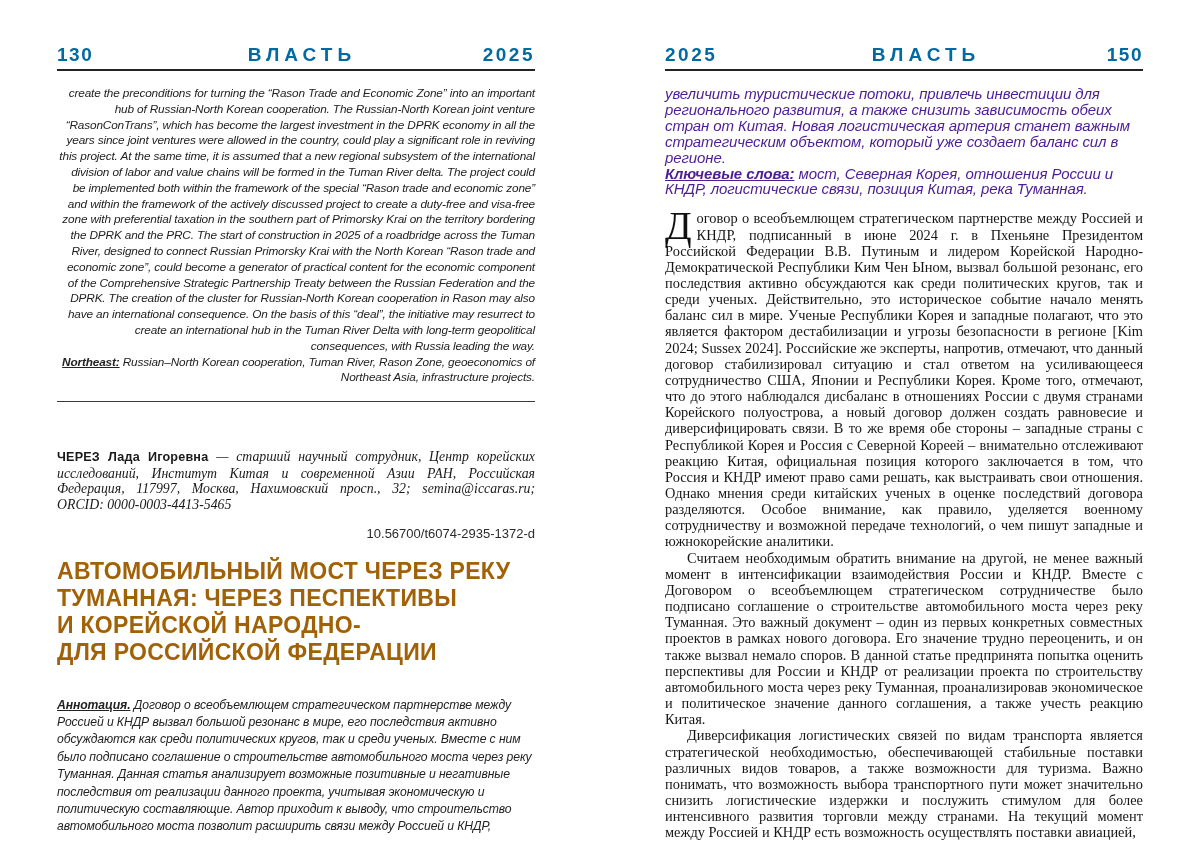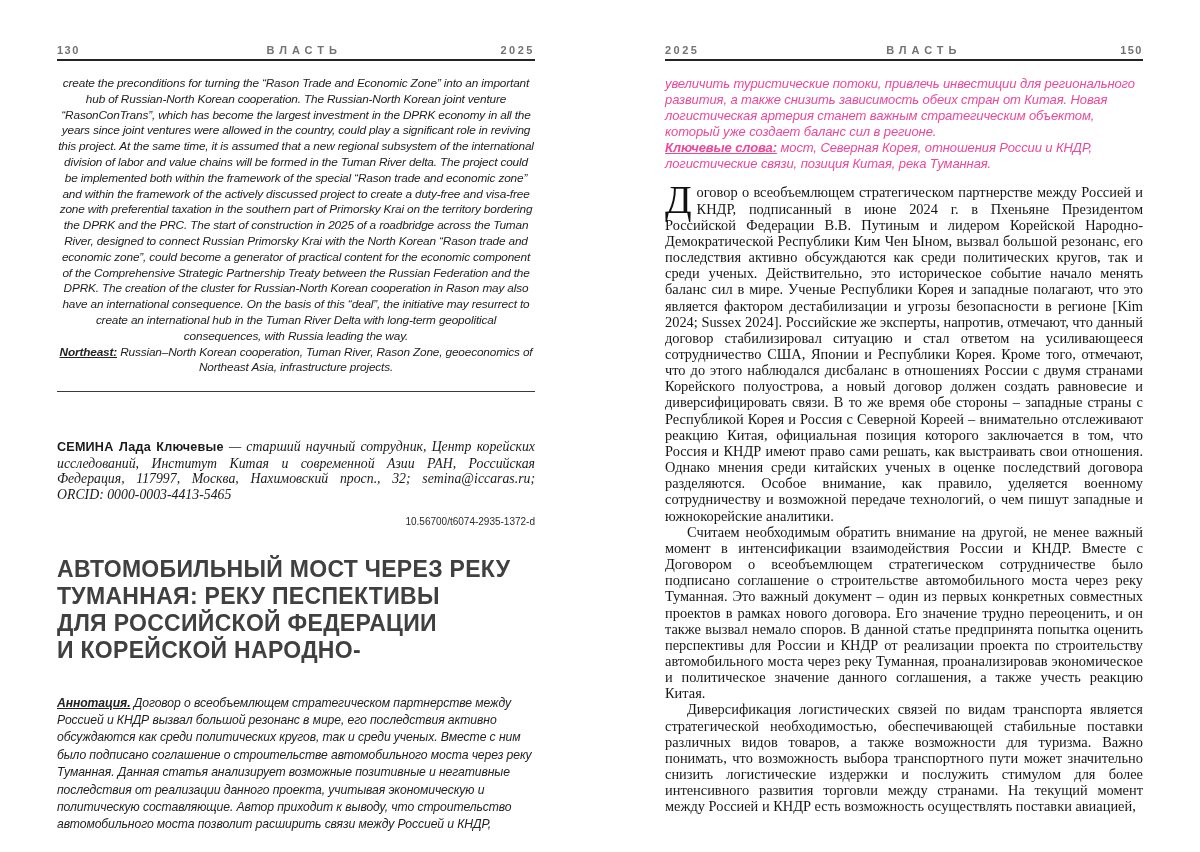--- a/index.html
+++ b/index.html
@@ -11,62 +11,62 @@
     overflow:hidden;
   }
   .spread { display:flex; width:1200px; height:852px; padding:0 57px; gap:130px; background:#fff; }
   .page { width:478px; position:relative; }
 
   
   .running-head {
     margin-top:44px;
     display:flex; justify-content:space-between; align-items:flex-end;
     border-bottom:2px solid #242424; padding-bottom:3px;
-    font-size:11px; font-weight:bold; color:#737373;
+    font-size:19px; font-weight:bold; color:#0369a1;
   }
   .rh-title { letter-spacing:5px;margin-left:28px; }
   .rh-num   { letter-spacing:1.5px; }
   .rh-year  { letter-spacing:2.5px; }
 
   
   .italic-sans { font-style:italic; font-family:"Liberation Sans", sans-serif; }
   .en-abstract {
     margin-top:15px; font-size:11.8px; line-height:15.8px;
-    letter-spacing:-0.15px; text-align:center; color:#222;
+    letter-spacing:-0.15px; text-align:right; color:#222;
   }
   .kw-label { font-weight:bold;text-decoration:underline; }
 
   .section-rule { border:none; border-top:1.5px solid #3a3a3a; margin-top:15px; }
 
   .author-block {
     margin-top:47px;
     font-family:"Liberation Serif", serif; font-style:italic;
     font-size:13.8px; line-height:15.6px; text-align:justify; color:#1a1a1a;
   }
   .author-name {
     font-style:normal; font-weight:bold;
     font-family:"Liberation Sans", sans-serif; font-size:12.6px;
     letter-spacing:0.2px;
   }
 
-  .doi { margin-top:13px; text-align:right; font-size:10px; color:#2b2b2b; }
+  .doi { margin-top:13px; text-align:right; font-size:13px; color:#2b2b2b; }
 
   .article-title {
-    margin-top:29px;
+    margin-top:17px;
     font-size:23px; line-height:27px; font-weight:bold;
-    letter-spacing:0.3px; color:#404040;
+    letter-spacing:0.3px; color:#a16207;
   }
 
   .ru-abstract {
     margin-top:31px; font-size:12.2px; line-height:17.4px;
     letter-spacing:-0.1px; color:#222;
   }
   .ru-abstract-cont {
-    margin-top:15px; font-size:13px; line-height:15.9px;
-    letter-spacing:-0.1px; color:#ec4899;
+    margin-top:15px; font-size:15px; line-height:15.9px;
+    letter-spacing:-0.1px; color:#4c1d95;
   }
 
   
   .body-text {
     margin-top:13px;
     font-family:"Liberation Serif", serif;
     font-size:14.4px; line-height:16.15px;
     text-align:justify; color:#161616;
   }
   .body-text p + p { text-indent:22px; }
@@ -90,30 +90,30 @@
     </header>
 
     <p class="en-abstract italic-sans">
       <span>create the preconditions for turning the “Rason Trade and Economic Zone” into an important hub of Russian-North Korean cooperation. The Russian-North Korean joint venture “RasonConTrans”, which has become the largest investment in the DPRK economy in all the years since joint ventures were allowed in the country, could play a significant role in reviving this project. At the same time, it is assumed that a new regional subsystem of the international division of labor and value chains will be formed in the Tuman River delta. The project could be implemented both within the framework of the special “Rason trade and economic zone” and within the framework of the actively discussed project to create a duty-free and visa-free zone with preferential taxation in the southern part of Primorsky Krai on the territory bordering the DPRK and the PRC. The start of construction in 2025 of a roadbridge across the Tuman River, designed to connect Russian Primorsky Krai with the North Korean “Rason trade and economic zone”, could become a generator of practical content for the economic component of the Comprehensive Strategic Partnership Treaty between the Russian Federation and the DPRK. The creation of the cluster for Russian-North Korean cooperation in Rason may also have an international consequence. On the basis of this “deal”, the initiative may resurrect to create an international hub in the Tuman River Delta with long-term geopolitical consequences, with Russia leading the way.</span><br>
       <span class="kw-label">Northeast:</span><span> Russian–North Korean cooperation, Tuman River, Rason Zone, geoeconomics of Northeast Asia, infrastructure projects.</span>
     </p>
 
     <hr class="section-rule">
 
     <p class="author-block">
-      <span class="author-name">СЕМИНА Лада Ключевые</span><span> — старший научный сотрудник, Центр корейских исследований, Институт Китая и современной Азии РАН, Российская Федерация, 117997, Москва, Нахимовский просп., 32; semina@iccaras.ru; ORCID: 0000-0003-4413-5465</span>
+      <span class="author-name">ЧЕРЕЗ Лада Игоревна</span><span> — старший научный сотрудник, Центр корейских исследований, Институт Китая и современной Азии РАН, Российская Федерация, 117997, Москва, Нахимовский просп., 32; semina@iccaras.ru; ORCID: 0000-0003-4413-5465</span>
     </p>
 
     <div class="doi">10.56700/t6074-2935-1372-d</div>
 
     <h1 class="article-title">
       <div>АВТОМОБИЛЬНЫЙ МОСТ ЧЕРЕЗ РЕКУ</div>
-      <div>ТУМАННАЯ: РЕКУ ПЕСПЕКТИВЫ</div>
+      <div>ТУМАННАЯ: ЧЕРЕЗ ПЕСПЕКТИВЫ</div>
+      <div>И КОРЕЙСКОЙ НАРОДНО-</div>
       <div>ДЛЯ РОССИЙСКОЙ ФЕДЕРАЦИИ</div>
-      <div>И КОРЕЙСКОЙ НАРОДНО-</div>
     </h1>
 
     <p class="ru-abstract italic-sans">
       <span class="kw-label">Аннотация.</span><span> Договор о всеобъемлющем стратегическом партнерстве между Россией и КНДР вызвал большой резонанс в мире, его последствия активно обсуждаются как среди политических кругов, так и среди ученых. Вместе с ним было подписано соглашение о строительстве автомобильного моста через реку Туманная. Данная статья анализирует возможные позитивные и негативные последствия от реализации данного проекта, учитывая экономическую и политическую составляющие. Автор приходит к выводу, что строительство автомобильного моста позволит расширить связи между Россией и КНДР,</span>
     </p>
 
   </div>
 
   <div class="page">
 

